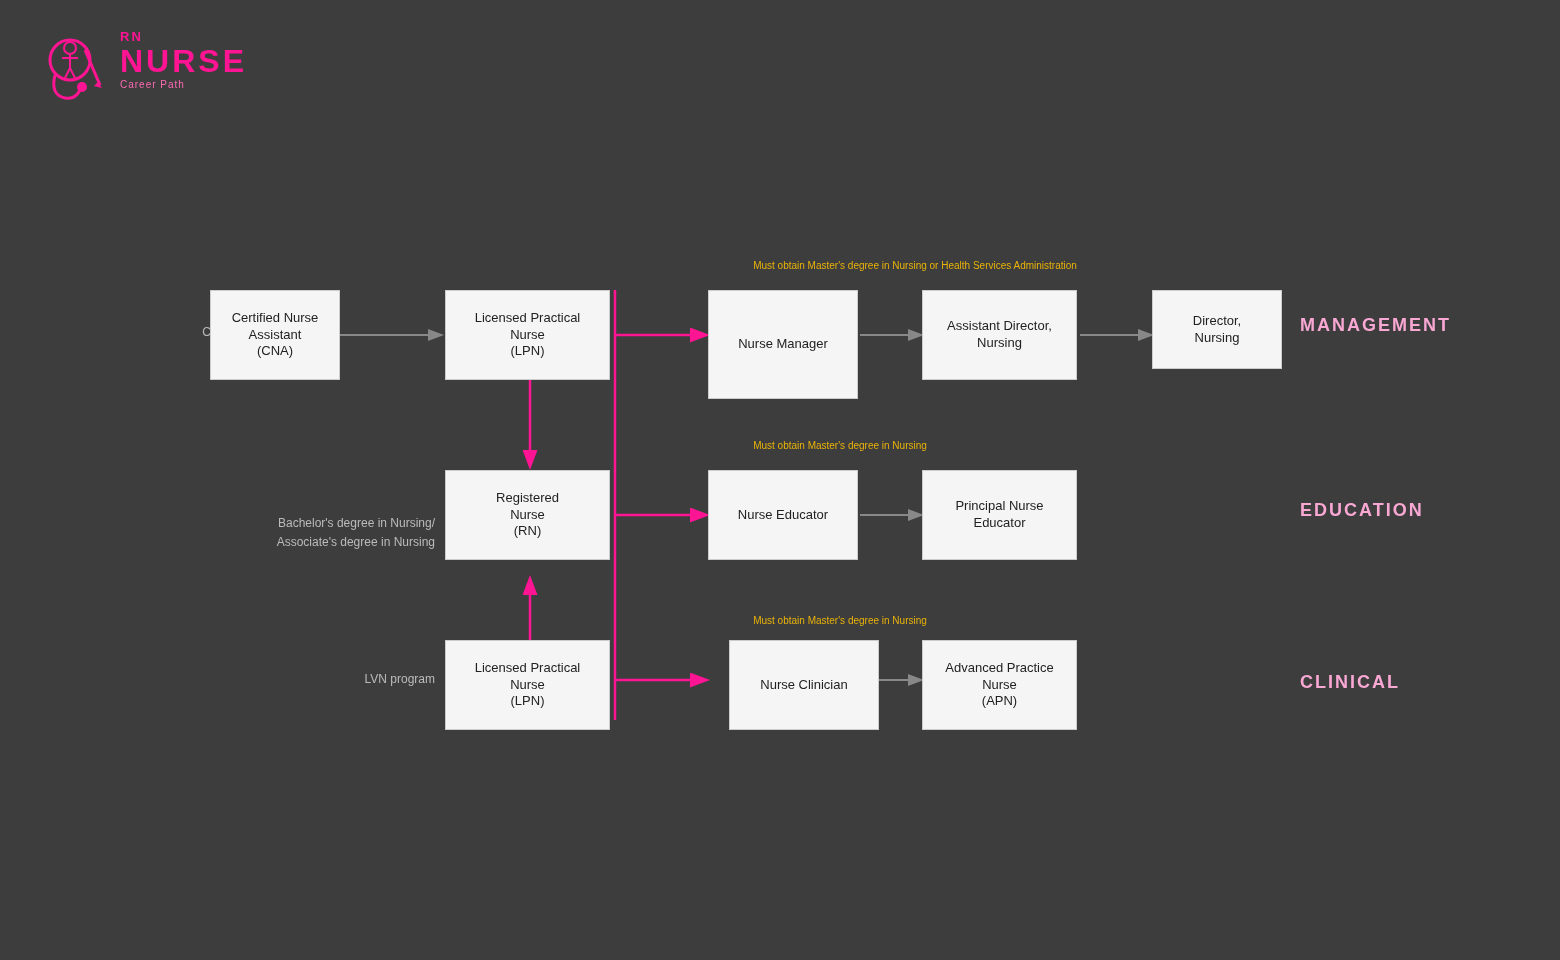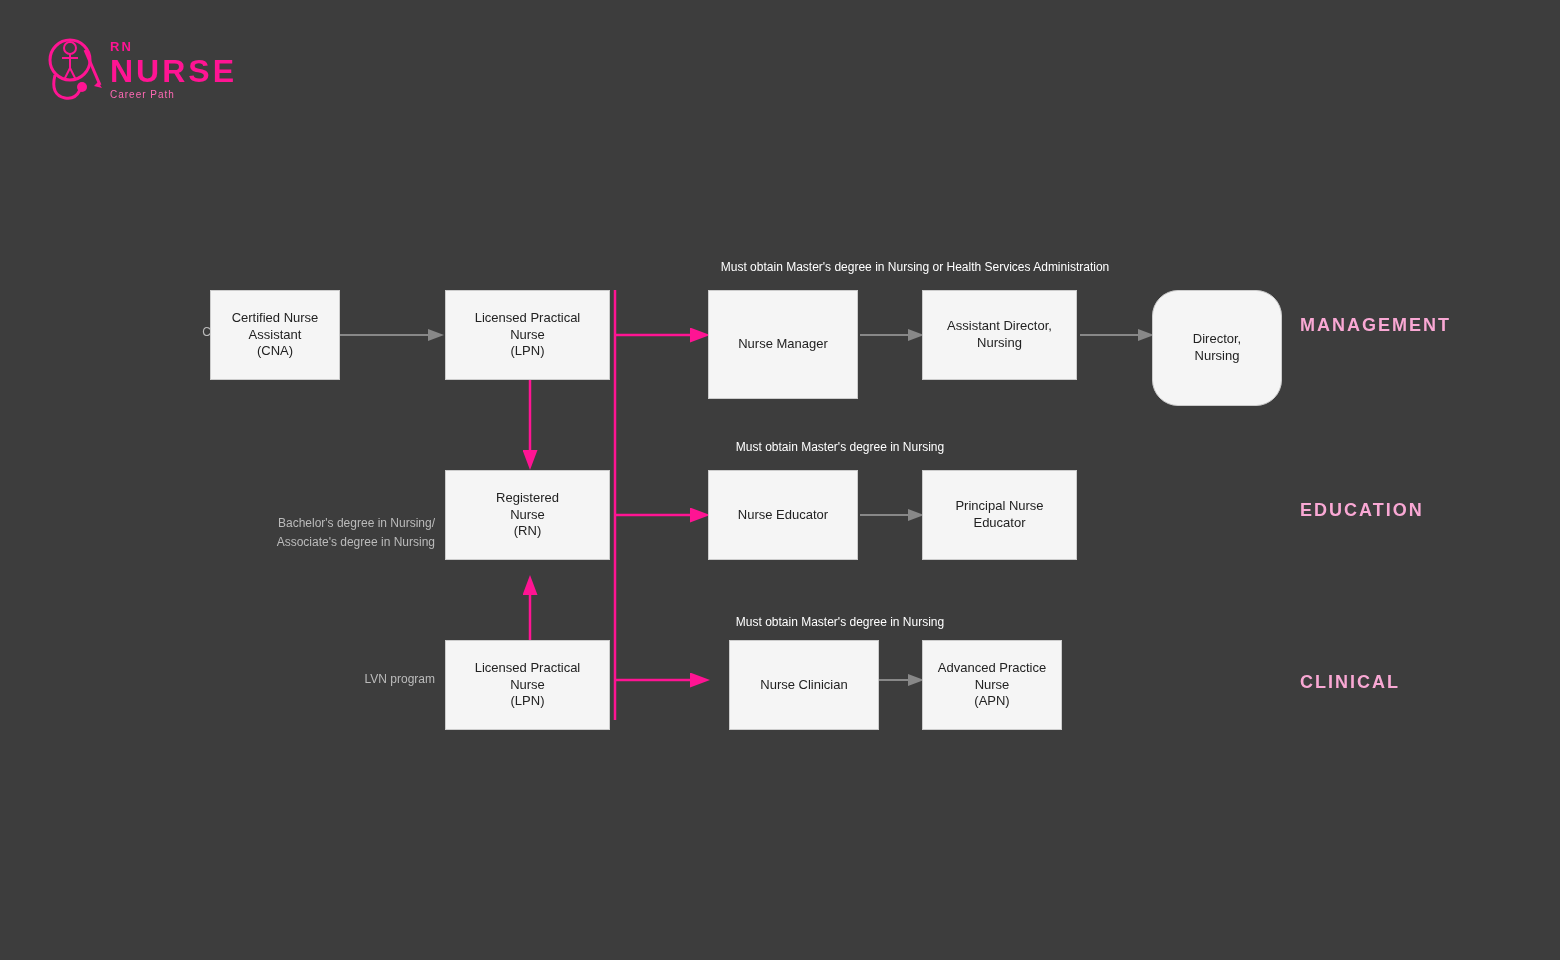--- a/index.html
+++ b/index.html
@@ -11,21 +11,21 @@
       overflow: hidden;
       position: relative;
     }
 
     
     .header {
       position: absolute;
       top: 30px;
       left: 30px;
       display: flex;
-      align-items: center;
+      gap: 10px;
     }
     .logo-icon {
       width: 80px;
       height: 80px;
     }
     .logo-text {
       display: flex;
       flex-direction: column;
       line-height: 1.1;
     }
@@ -86,22 +86,22 @@
       color: #f9a8d4;
       font-size: 18px;
       font-weight: 900;
       letter-spacing: 2px;
       text-align: left;
     }
 
     
     .note {
       position: absolute;
-      color: #ffffff;
-      font-size: 12px;
+      color: #eab308;
+      font-size: 10px;
       text-align: center;
     }
 
     
     .arrows-svg {
       position: absolute;
       top: 0;
       left: 0;
       width: 100%;
       height: 100%;
@@ -181,21 +181,21 @@
 Nurse
 (LPN)</div>
 
   <div class="note" style="left:580px; top:80px; width:550px;">Must obtain Master's degree in Nursing or Health Services Administration</div>
 
   <div class="node" style="left:648px; top:110px; width:150px; height:109px;">Nurse Manager</div>
 
   <div class="node" style="left:862px; top:110px; width:155px; height:90px; white-space:pre-line;">Assistant Director,
 Nursing</div>
 
-  <div class="node" style="left:1092px; top:110px; width:130px; height:116px; white-space:pre-line;border-radius:26px;">Director,
+  <div class="node" style="left:1092px; top:110px; width:130px; height:79px; white-space:pre-line;">Director,
 Nursing</div>
 
   <div class="section-label" style="right:0px; top:135px; width:220px;">MANAGEMENT</div>
 
   <div class="label" style="left:85px; top:315px; width:290px; text-align:right; white-space:pre-line; line-height:1.6;">
     Bachelor's degree in Nursing/<br>Associate's degree in Nursing
   </div>
 
   <div class="node" style="left:385px; top:290px; width:165px; height:90px; white-space:pre-line;">Registered
 Nurse
@@ -213,19 +213,19 @@
   <div class="label" style="left:175px; top:492px; width:200px; text-align:right;">LVN program</div>
 
   <div class="node" style="left:385px; top:460px; width:165px; height:90px; white-space:pre-line;">Licensed Practical
 Nurse
 (LPN)</div>
 
   <div class="note" style="left:580px; top:435px; width:400px;">Must obtain Master's degree in Nursing</div>
 
   <div class="node" style="left:648px; top:460px; width:150px; height:90px;margin-left:21px;">Nurse Clinician</div>
 
-  <div class="node" style="left:862px; top:460px; width:140px; height:90px; white-space:pre-line;">Advanced Practice
+  <div class="node" style="left:862px; top:460px; width:155px; height:90px; white-space:pre-line;">Advanced Practice
 Nurse
 (APN)</div>
 
   <div class="section-label" style="right:0px; top:492px; width:220px;">CLINICAL</div>
 
 </div>
 
 </body></html>

